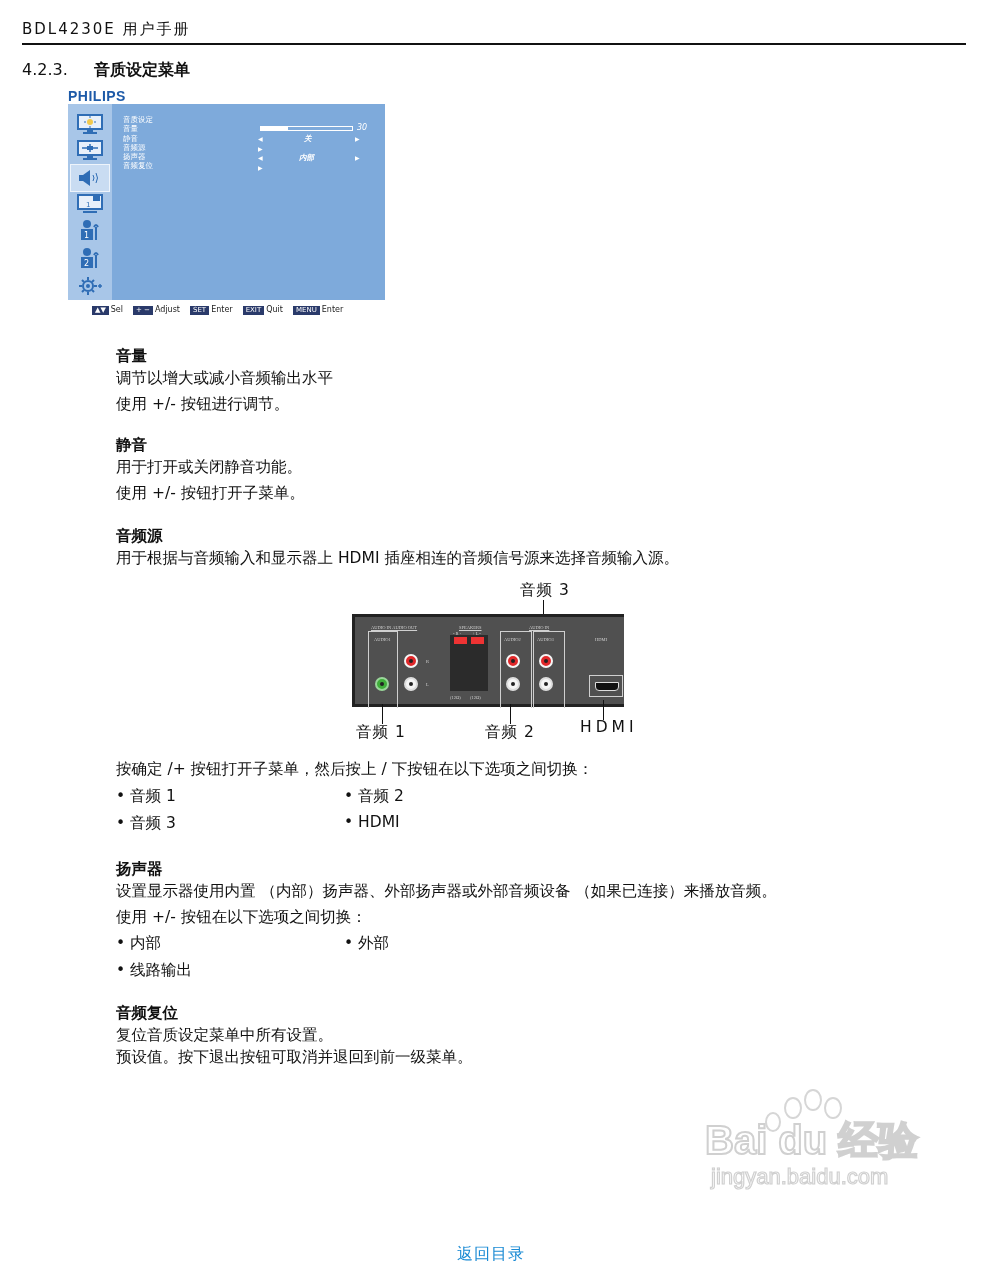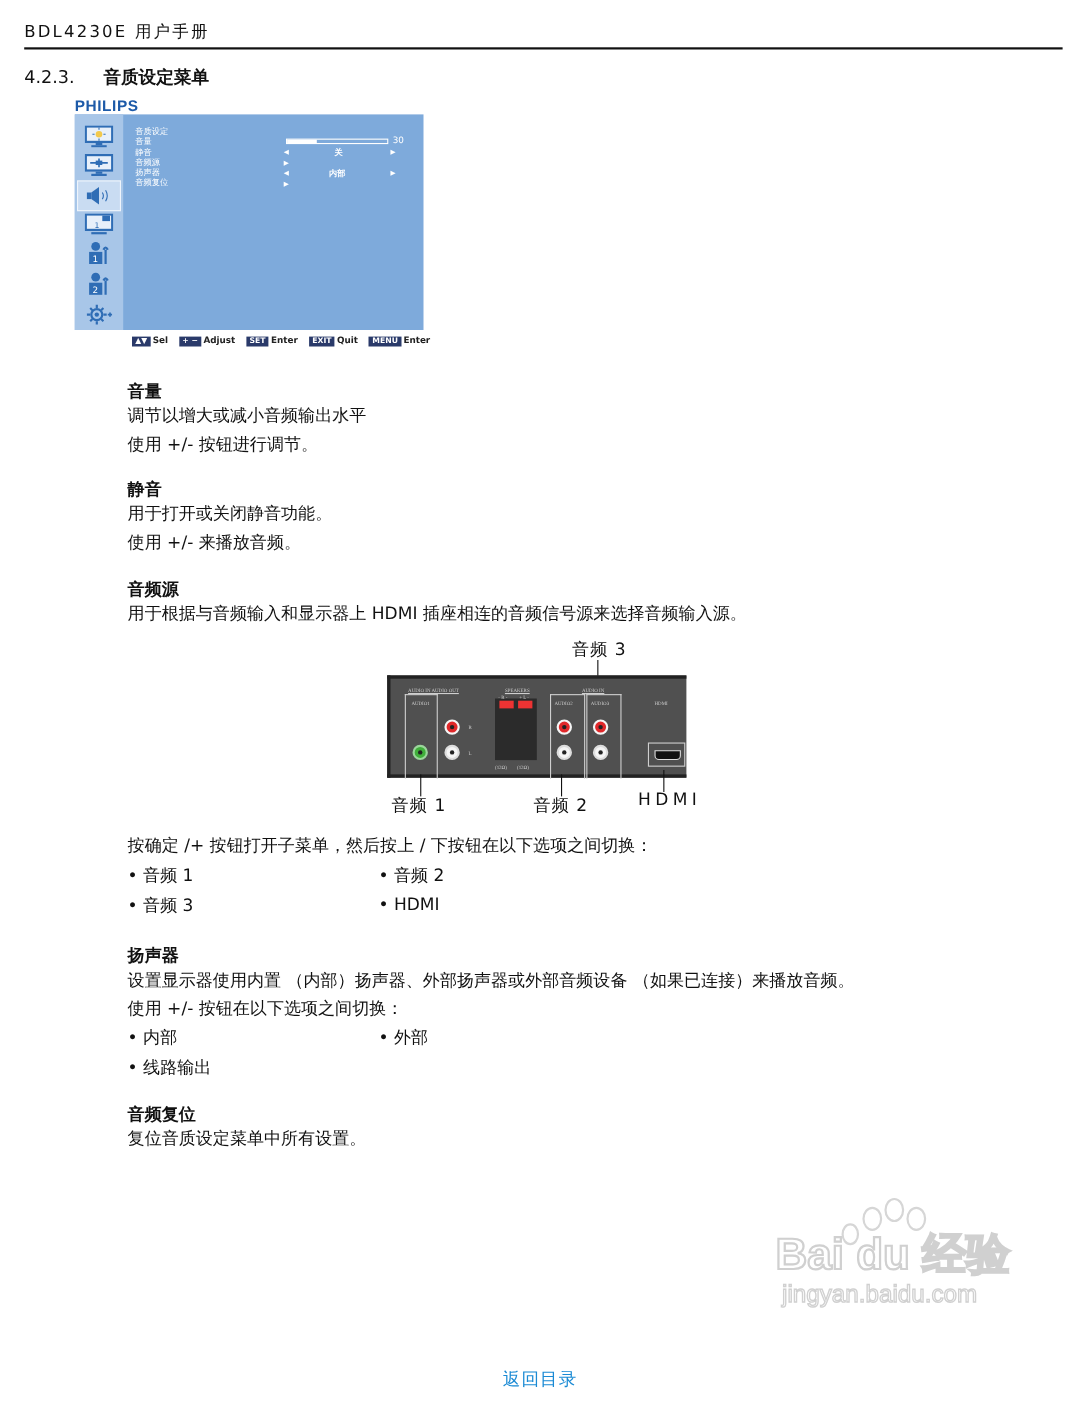--- a/index.html
+++ b/index.html
@@ -13,24 +13,24 @@
   .brand { left:68px; top:88px; font-family:"Liberation Sans",sans-serif; font-weight:bold; font-size:14px; color:#1d5aa8; letter-spacing:0.5px; }
 
   
   .osd { left:68px; top:104px; width:317px; height:196px; background:#7eaadb; }
   .osd-side { position:absolute; left:0; top:0; width:44px; height:196px; background:#a8c6e8; }
   .osd-icon { position:absolute; left:6px; width:32px; height:24px; display:flex; align-items:center; justify-content:center; }
   .osd-icon.active { left:2px; width:40px; height:28px; background:#c9dcf2; border:1px solid #eef4fb; box-sizing:border-box; }
   .osd-text { position:absolute; color:#fff; font-size:7.5px; font-weight:normal; line-height:9.3px; }
   .osd-menu { left:55px; top:11px; }
   .osd-arrow { position:absolute; color:#fff; font-size:6px; }
-  .osd-val { position:absolute; color:#fff; font-size:7.5px; font-weight:bold; }
+  .osd-val { position:absolute; color:#fff; font-size:7.5px; font-weight:bold;font-style:italic; }
   .vol-bar { position:absolute; left:192px; top:22px; width:93px; height:5px; border:1px solid #fff; box-sizing:border-box; }
   .vol-fill { position:absolute; left:0; top:0; height:100%; background:#fff; }
-  .osd-legend { left:92px; top:305px; font-size:8px; font-weight:bold; display:flex; gap:4px; align-items:center; color:#222;margin-left:28px; }
+  .osd-legend { left:92px; top:305px; font-size:8px; font-weight:normal; display:flex; gap:4px; align-items:center; color:#222; }
   .key { display:inline-block; background:#2a3a6a; color:#fff; font-size:7px; padding:0 3px; height:9px; line-height:9px; margin-right:2px; }
   .osd-legend .grp { margin-right:6px; }
 
   
   .para { left:116px; font-size:15.5px; line-height:22px; color:#111; }
   .para-h { font-weight:bold; }
   .bullet { position:absolute; font-size:15.5px; }
 
   
   .panel { left:352px; top:614px; width:272px; height:93px; background:#505050; border-top:3px solid #222; border-bottom:3px solid #222; border-left:3px solid #222; box-sizing:border-box; }
@@ -161,21 +161,21 @@
 
 <div class="abs para" style="top:345px">
   <div class="para-h">音量</div>
   <div>调节以增大或减小音频输出水平</div>
   <div style="margin-top:4px">使用 +/- 按钮进行调节。</div>
 </div>
 
 <div class="abs para" style="top:434px">
   <div class="para-h">静音</div>
   <div>用于打开或关闭静音功能。</div>
-  <div style="margin-top:4px">使用 +/- 来播放音频。</div>
+  <div style="margin-top:4px">使用 +/- 按钮打开子菜单。</div>
 </div>
 
 <div class="abs para" style="top:525px">
   <div class="para-h">音频源</div>
   <div>用于根据与音频输入和显示器上 HDMI 插座相连的音频信号源来选择音频输入源。</div>
 </div>
 
 <div class="callout" style="left:520px;top:580px">音频 3</div>
 <div class="callout-line" style="left:543px;top:600px;height:28px"></div>
 
@@ -234,20 +234,21 @@
   <div>设置显示器使用内置 （内部）扬声器、外部扬声器或外部音频设备 （如果已连接）来播放音频。</div>
   <div style="margin-top:4px">使用 +/- 按钮在以下选项之间切换：</div>
 </div>
 <div class="bullet" style="left:116px;top:933px">• <span>内部</span></div>
 <div class="bullet" style="left:344px;top:933px">• <span>外部</span></div>
 <div class="bullet" style="left:116px;top:960px">• <span>线路输出</span></div>
 
 <div class="abs para" style="top:1002px">
   <div class="para-h">音频复位</div>
   <div>复位音质设定菜单中所有设置。</div>
+  <div>预设值。按下退出按钮可取消并退回到前一级菜单。</div>
 </div>
 
 <div class="abs watermark">
   <svg width="230" height="110" viewBox="0 0 230 110">
     <g fill="none" stroke="#d6d6d6" stroke-width="2">
       <ellipse cx="90" cy="24" rx="8" ry="10"></ellipse>
         <ellipse cx="110" cy="16" rx="8" ry="10"></ellipse>
       <ellipse cx="130" cy="24" rx="8" ry="10"></ellipse>
         <ellipse cx="70" cy="38" rx="7" ry="9"></ellipse>
     </g>

